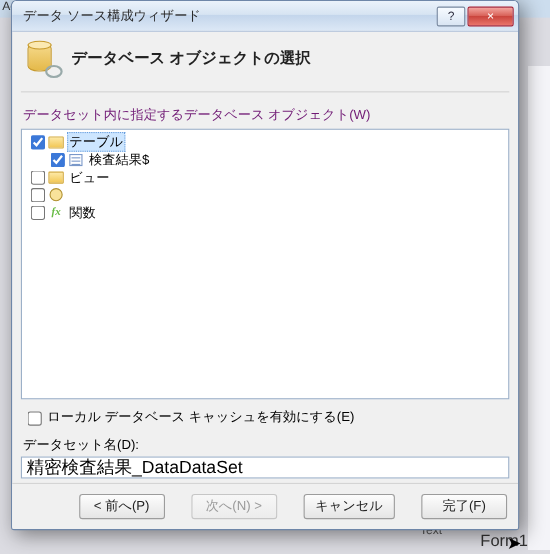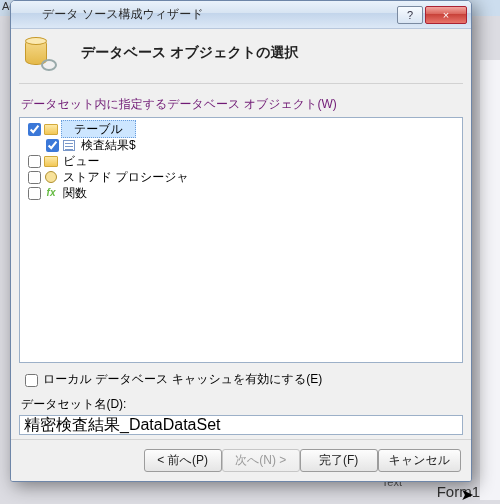--- a/index.html
+++ b/index.html
@@ -19,36 +19,36 @@
     border-radius: 5px 5px 3px 3px;
     overflow: hidden;
   }
   .titlebar {
     height: 28px;
     background: linear-gradient(#eaf2fb, #d7e4f2 45%, #c3d5eb 46%, #dce8f6);
     border-bottom: 1px solid #b8c7dc;
     display: flex; align-items: center; padding: 0 4px 0 10px;
     color: #2a2a2a;
   }
-  .titlebar .title { flex:1; font-size:12px;margin-left:21px; }
+  .titlebar .title { flex:1; font-size:12px; }
   .win-btn {
     width: 26px; height: 18px; margin-left: 2px;
     border: 1px solid #7a8aa0; border-radius: 2px;
     display:flex; align-items:center; justify-content:center;
     background: linear-gradient(#f7fbff,#d9e5f3);
     font-size: 11px; color:#334; cursor:default;
   }
   .win-close {
     background: linear-gradient(#f3a6a0,#d9635a 45%,#c8423a 46%,#e9756c);
     border-color:#a23; color:#fff; width:42px;
   }
 
   .content { position:absolute; left:8px; right:8px; top:34px; bottom:46px; }
 
-  .header-row { display:flex; align-items:center; gap:26px; padding: 2px 4px 14px 4px; border-bottom:1px solid #d2d2d2; }
+  .header-row { display:flex; align-items:center; gap:10px; padding: 2px 4px 14px 4px; border-bottom:1px solid #d2d2d2; }
   .db-icon { width:32px; height:32px; position:relative; }
   .db-icon .cyl {
     position:absolute; left:2px; top:2px; width:22px; height:26px;
     background: linear-gradient(#f6da8c,#e4b94a);
     border:1px solid #c79a2c; border-radius: 10px/5px;
   }
   .db-icon .top { position:absolute; left:2px; top:0; width:22px; height:8px; border:1px solid #c79a2c; border-radius:50%; background:#fbe9b2; }
   .db-icon .ring{ position:absolute; right:-2px; bottom:-2px; width:16px; height:12px; border:2px solid #9aa; border-radius:50%; background:transparent; }
   .header-title { font-size:14px; font-weight:bold; color:#222; }
 
@@ -60,37 +60,37 @@
   }
   .tree-row { display:flex; align-items:center; height:16px; line-height:16px; white-space:nowrap; }
   .indent1 { padding-left: 2px; }
   .indent2 { padding-left: 20px; }
   .cb { width:13px; height:13px; margin-right:3px; accent-color:#3b78d8; }
   .node-icon { width:14px; height:12px; margin-right:3px; display:inline-flex; align-items:center; justify-content:center; }
   .folder { background:linear-gradient(#fde9a6,#f2c755); border:1px solid #d3a93a; border-radius:1px; width:14px; height:11px; }
   .sheet { background:#fff; border:1px solid #7a98c9; width:12px; height:11px; position:relative; }
   .sheet:before { content:""; position:absolute; left:1px; right:1px; top:2px; height:1px; background:#7a98c9; box-shadow:0 3px 0 #7a98c9, 0 6px 0 #7a98c9; }
   .gear { width:12px; height:12px; border:1px solid #b09030; border-radius:50%; background:#f8e29a; }
-  .fx { font-size:10px; font-style:italic; color:#6b4; font-weight:bold; }
+  .fx { font-size:10px; font-style:italic; color:#6b4; font-weight:bold;font-family:Liberation Serif, serif; }
   .node-label { padding:0 2px; }
-  .selected { background:#cde6ff; border:1px dotted #6a9edc; padding:0 12px; }
+  .selected { background:#cde6ff; border:1px dotted #6a9edc; padding:0 1px; }
 
   .check-row { display:flex; align-items:flex-start; margin:8px 2px 6px 2px; }
   .check-row input { margin-right:5px; }
 
   .ds-label { margin:4px 2px 2px 2px; }
   .ds-input {
     width:100%; height:20px; background:#fff; border:1px solid #9cb0c8;
     padding:2px 4px; font-family:inherit; font-size:16px;
   }
 
   .button-bar {
     position:absolute; left:0; right:0; bottom:0; height:42px;
     border-top:1px solid #d4d4d4; background:#f0f0f0;
-    display:flex; justify-content:flex-end; align-items:center; padding-right:10px; gap:0;
+    display:flex; justify-content:flex-end; align-items:center; padding-right:10px; gap:24px;
   }
   .btn {
     min-width:78px; height:23px; padding:0 10px;
     background:linear-gradient(#fdfdfd,#e5e5e5);
     border:1px solid #9c9c9c; border-radius:3px;
     font-family:inherit; font-size:12px; color:#222; cursor:default;
     display:flex; align-items:center; justify-content:center;
   }
   .btn.disabled { color:#9a9a9a; border-color:#c6c6c6; background:linear-gradient(#f7f7f7,#ececec); }
 
@@ -145,21 +145,20 @@
         <span class="node-icon">
             <span class="folder"></span>
           </span>
         <span class="node-label">ビュー</span>
       </div>
       <div class="tree-row indent1">
         <input type="checkbox" class="cb" style="">
         <span class="node-icon">
             <span class="gear"></span>
           </span>
-        <span class="node-label">ストアド プロシージャ</span>
       </div>
       <div class="tree-row indent1">
         <input type="checkbox" class="cb" style="">
         <span class="node-icon">
             <span class="fx">fx</span>
           </span>
         <span class="node-label">関数</span>
       </div>
     </div>
 
@@ -168,18 +167,18 @@
       <span>ローカル データベース キャッシュを有効にする(E)</span>
     </div>
 
     <div class="ds-label">データセット名(D):</div>
     <input class="ds-input" type="text" value="精密検査結果_DataDataSet" style="">
   </div>
 
   <div class="button-bar">
     <div class="btn">&lt; 前へ(P)</div>
     <div class="btn disabled">次へ(N) &gt;</div>
+    <div class="btn">キャンセル</div>
     <div class="btn">完了(F)</div>
-    <div class="btn">キャンセル</div>
   </div>
 </div>
 
 <div class="cursor">➤</div>
 
 </body></html>

